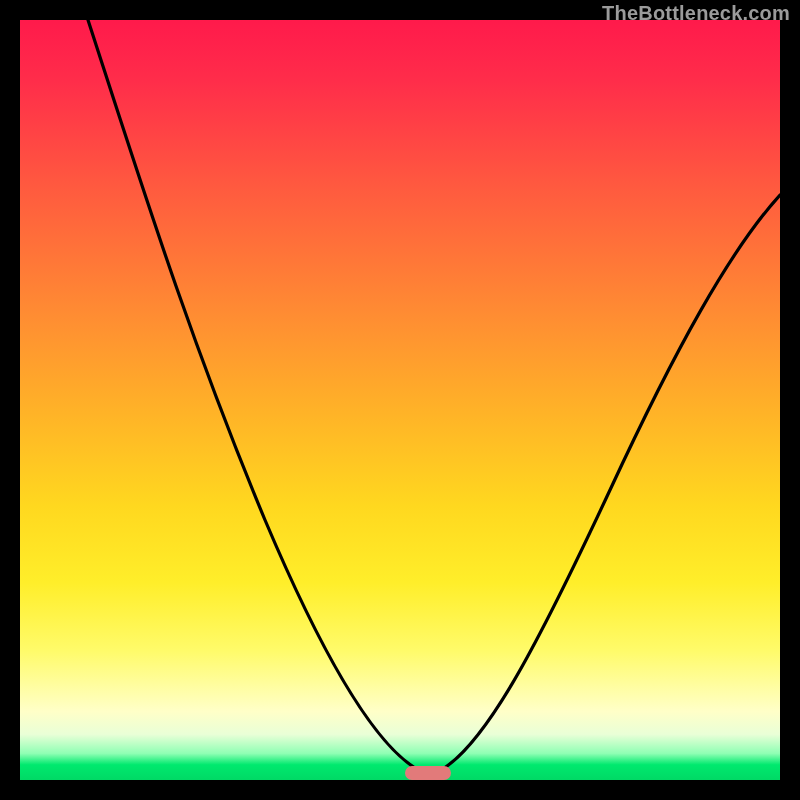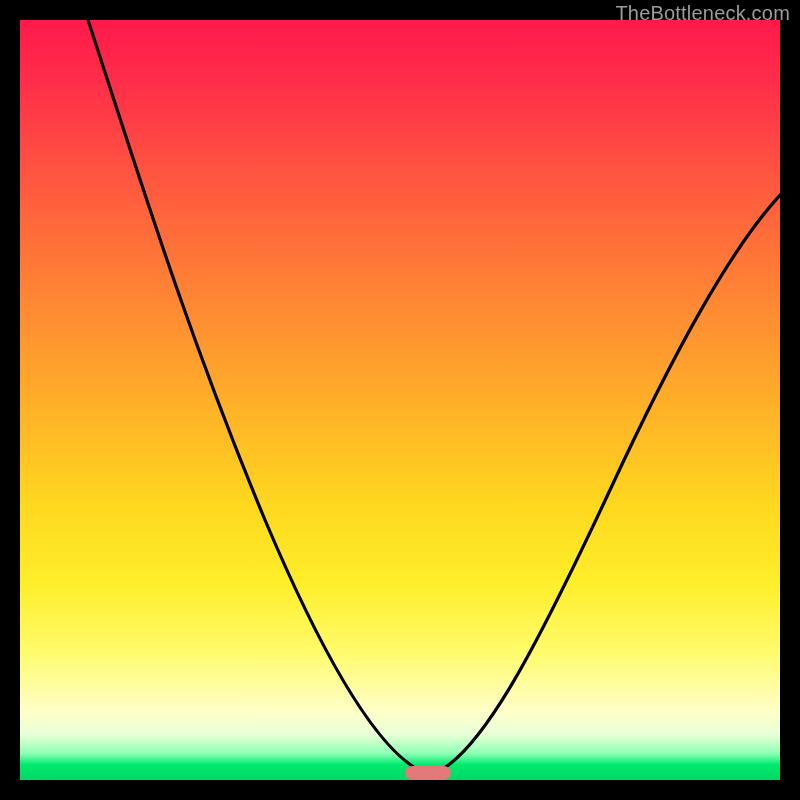--- a/index.html
+++ b/index.html
@@ -42,21 +42,21 @@
       #00e96e 98%,
       #00d965 100%
     );
   }
   .watermark {
     position: absolute;
     top: 2px;
     right: 10px;
     color: #9b9b9b;
     font-size: 20px;
-    font-weight: 400;
+    font-weight: 700;
     letter-spacing: 0.2px;
     user-select: none;
   }
   .curve {
     position: absolute;
     top: 0;
     left: 0;
   }
   .marker {
     position: absolute;

